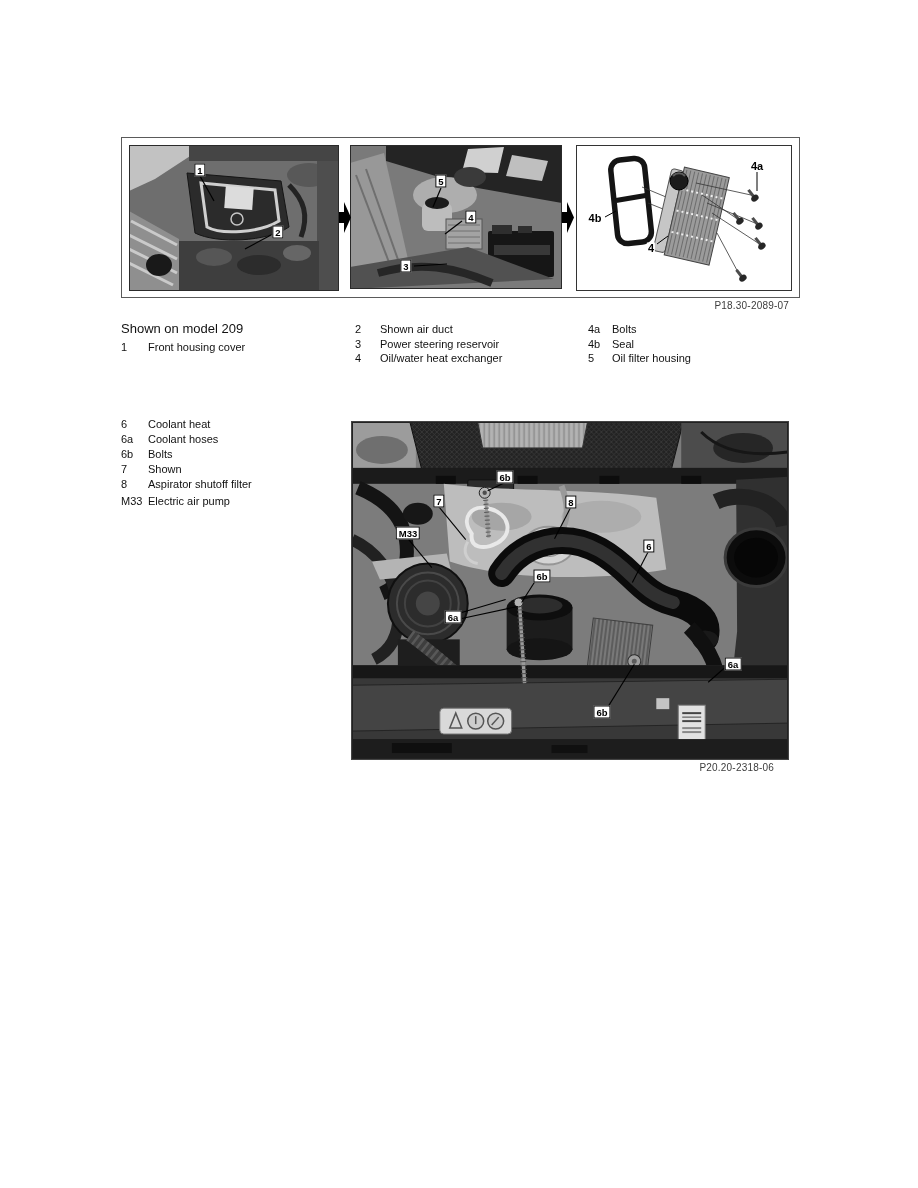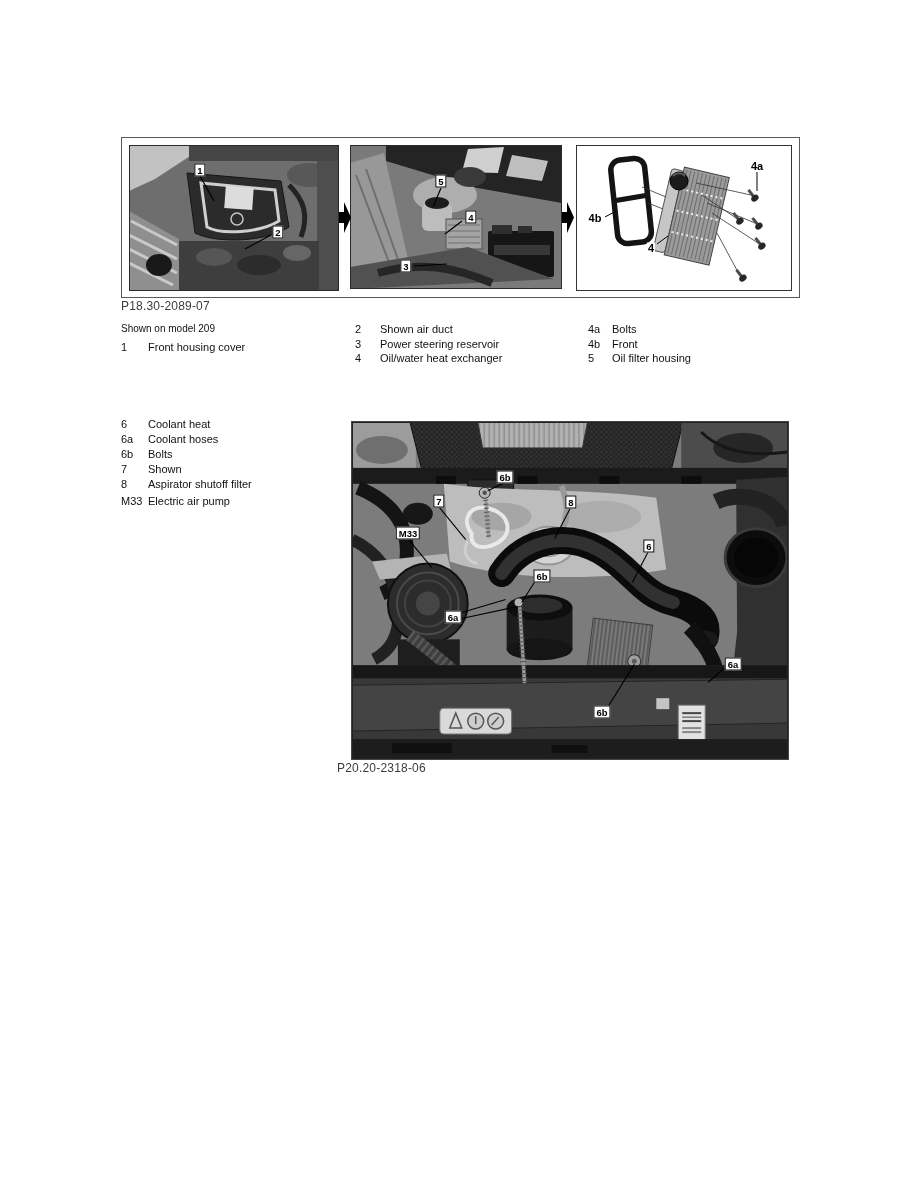--- a/index.html
+++ b/index.html
@@ -15,24 +15,24 @@
     background:#ffffff;border:1px solid #000;color:#000;
     font-size:9.5px;font-weight:bold;line-height:11px;padding:0 2px;
     white-space:nowrap;z-index:5;
   }
   .plainlabel{
     position:absolute;transform:translate(-50%,-50%);
     color:#000;font-size:11px;font-weight:bold;line-height:11px;
     white-space:nowrap;z-index:5;background:#fff;padding:0 1px;
   }
   .caption{
-    position:absolute;font-size:12px;color:#3c3c3c;line-height:10px;
-    letter-spacing:0.2px;
+    position:absolute;font-size:10px;color:#3c3c3c;line-height:10px;
+    text-align:right;letter-spacing:0.2px;
   }
-  .legend-note{position:absolute;font-size:10px;line-height:13px;color:#111;}
+  .legend-note{position:absolute;font-size:13px;line-height:13px;color:#111;}
   .legend-col{position:absolute;font-size:11px;color:#111;}
   .legend-row{display:flex;line-height:14.5px;}
   .legend2 .legend-row{line-height:14.9px;}
   .lkey{flex:none;}
   .k27{width:27px;} .k25{width:25px;} .k24{width:24px;}
   .llabel{white-space:nowrap;}
   .mtop{margin-top:2px;}
   svg{display:block;}
 </style>
 </head>
@@ -210,21 +210,21 @@
   </div>
 </div>
 
 <div class="legend-col" style="left:588px;top:322px;">
   <div class="legend-row">
     <span class="lkey k24">4a</span>
     <span class="llabel">Bolts</span>
   </div>
   <div class="legend-row">
     <span class="lkey k24">4b</span>
-    <span class="llabel">Front</span>
+    <span class="llabel">Seal</span>
   </div>
   <div class="legend-row">
     <span class="lkey k24">5</span>
     <span class="llabel">Oil filter housing</span>
   </div>
 </div>
 
 <div class="legend-col legend2" style="left:121px;top:417px;">
   <div class="legend-row">
     <span class="lkey k27">6</span>

